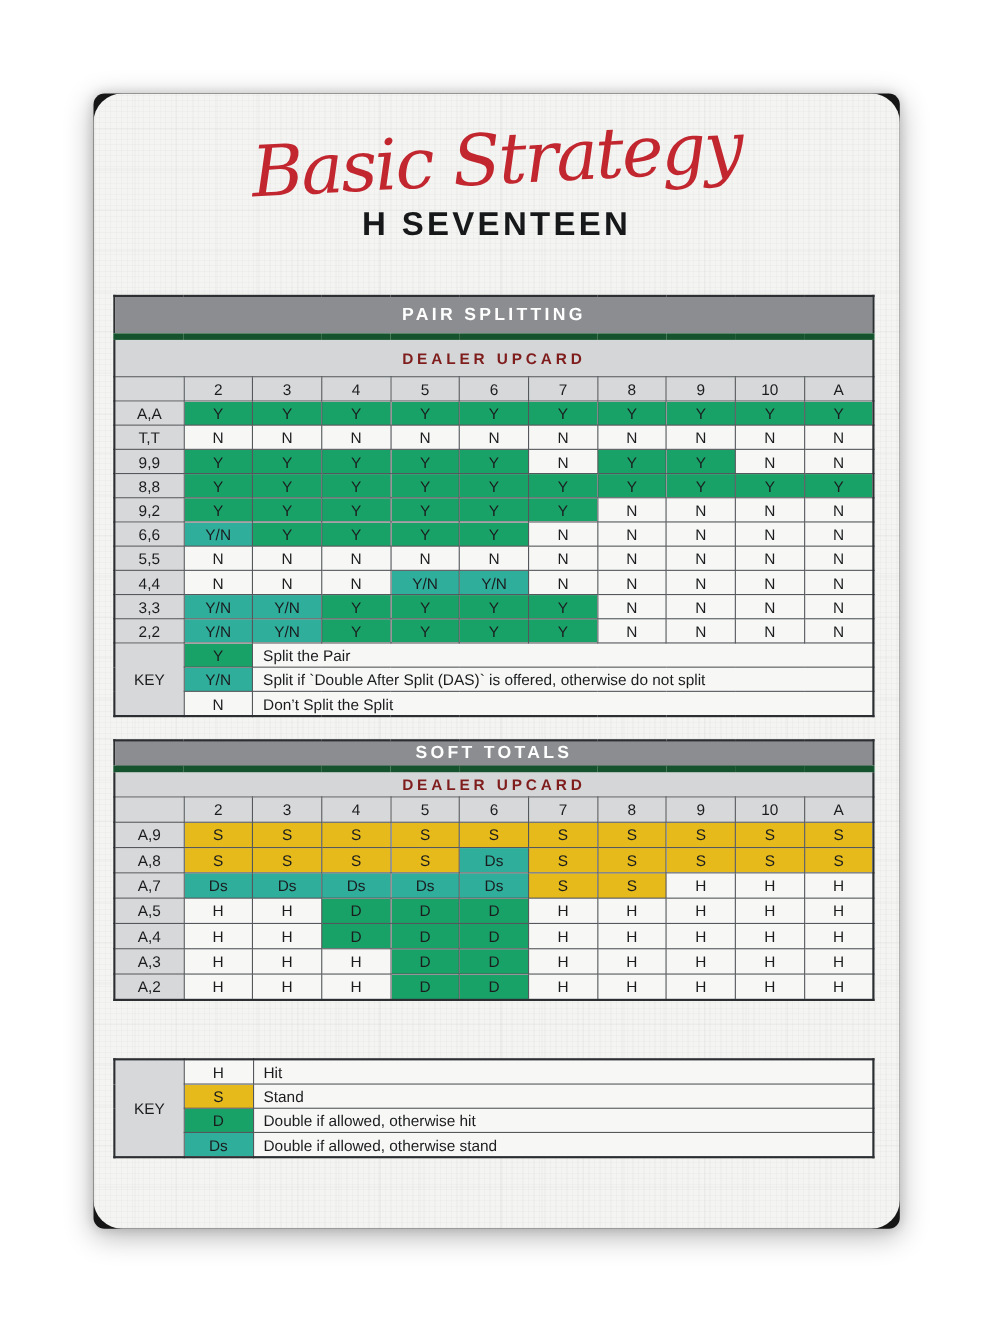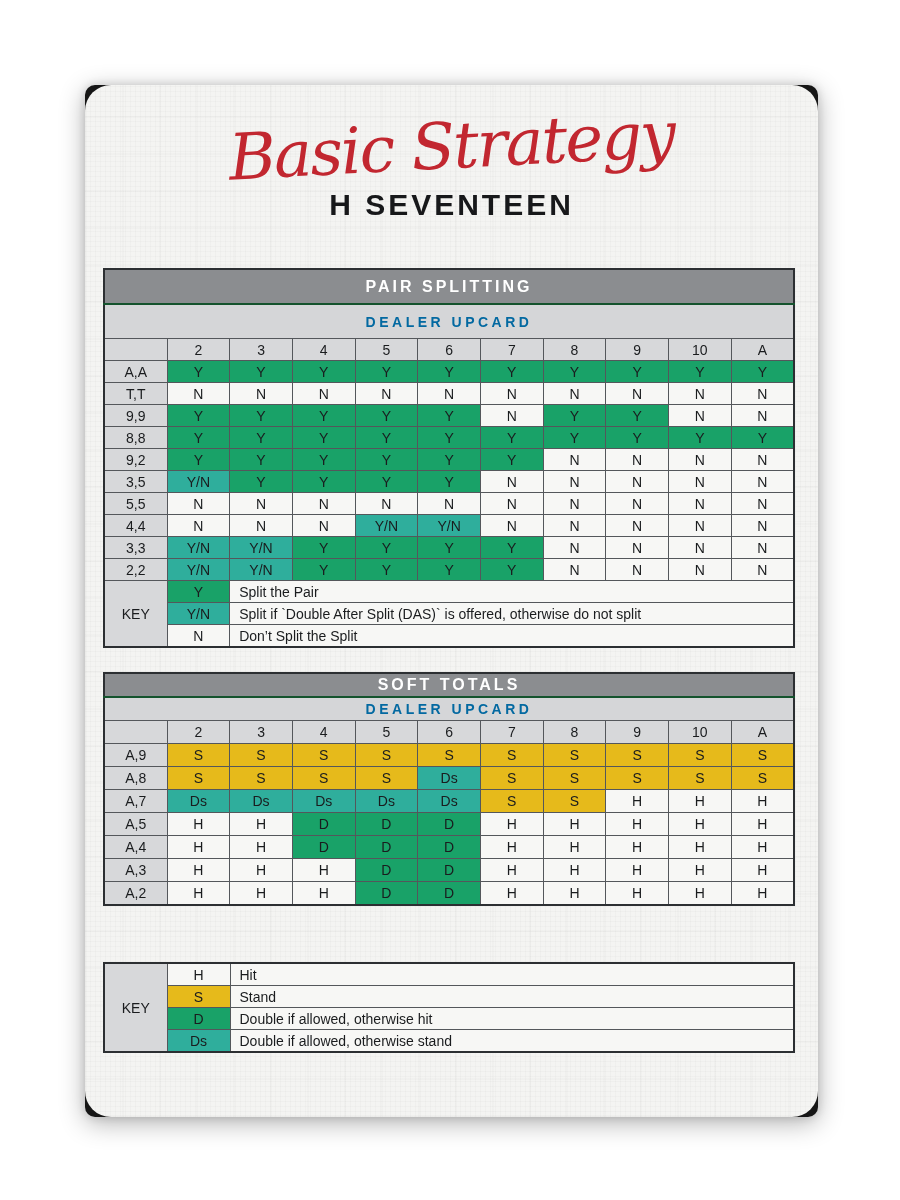--- a/index.html
+++ b/index.html
@@ -21,22 +21,22 @@
         font-weight:bold;font-size:30px;letter-spacing:3px;color:#17181a;}
   table.sheet{position:absolute;left:18px;width:692px;border-collapse:collapse;table-layout:fixed;
         border:2px solid #2c2f32;background:#f7f7f5;}
   #pair-table{top:183px;}
   #soft-table{top:587px;}
   #key-table{top:877px;}
   table.sheet td{border:1px solid #54575b;text-align:center;font-size:14px;color:#1a1c1e;
         height:21px;padding:0;overflow:hidden;white-space:nowrap;}
   #soft-table td{height:22px;}
   table.sheet td.band{height:33px;background:#8b8d90;color:#ffffff;font-weight:bold;
-        font-size:16px;letter-spacing:3px;border-bottom:2px solid #14532d;}
-  table.sheet td.subband{height:33px;background:#d5d6d8;color:#0369a1;font-weight:bold;
+        font-size:16px;letter-spacing:3px;border-bottom:6px solid #14532d;}
+  table.sheet td.subband{height:33px;background:#d5d6d8;color:#7f1d1d;font-weight:bold;
         font-size:14px;letter-spacing:3.5px;}
   table.sheet td.hdr{background:#d7d8da;height:21px;}
   table.sheet td.rowhdr{background:#d7d8da;margin-top:20px;}
   table.sheet td.keylbl{background:#d7d8da;}
   table.sheet td.desc{text-align:left;padding-left:9px;background:#f7f7f5;}
   .c-g{background:#19a268;}
   .c-t{background:#2fae9c;}
   .c-y{background:#e6ba1b;}
   .c-w{background:#f7f7f5;}
 </style>
@@ -141,21 +141,21 @@
             <td class="c-g">Y</td>
             <td class="c-g">Y</td>
             <td class="c-g">Y</td>
             <td class="c-g">Y</td>
             <td class="c-w">N</td>
             <td class="c-w">N</td>
             <td class="c-w">N</td>
             <td class="c-w">N</td>
           </tr>
           <tr>
-            <td class="rowhdr">3,5</td>
+            <td class="rowhdr">6,6</td>
             <td class="c-t">Y/N</td>
             <td class="c-g">Y</td>
             <td class="c-g">Y</td>
             <td class="c-g">Y</td>
             <td class="c-g">Y</td>
             <td class="c-w">N</td>
             <td class="c-w">N</td>
             <td class="c-w">N</td>
             <td class="c-w">N</td>
             <td class="c-w">N</td>

